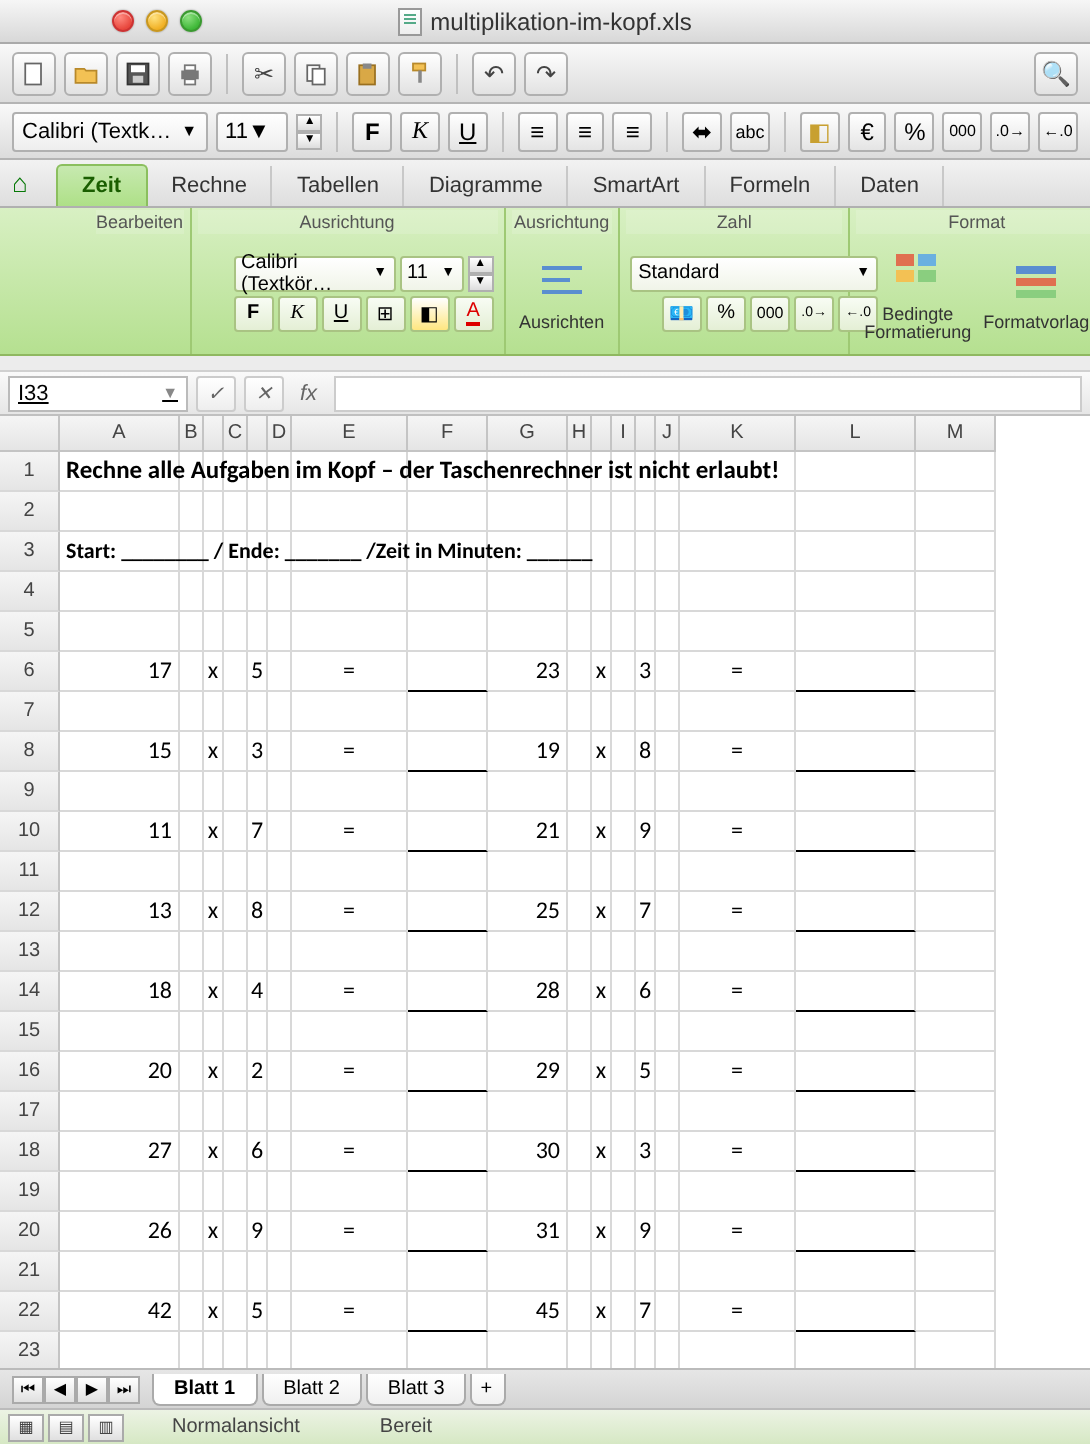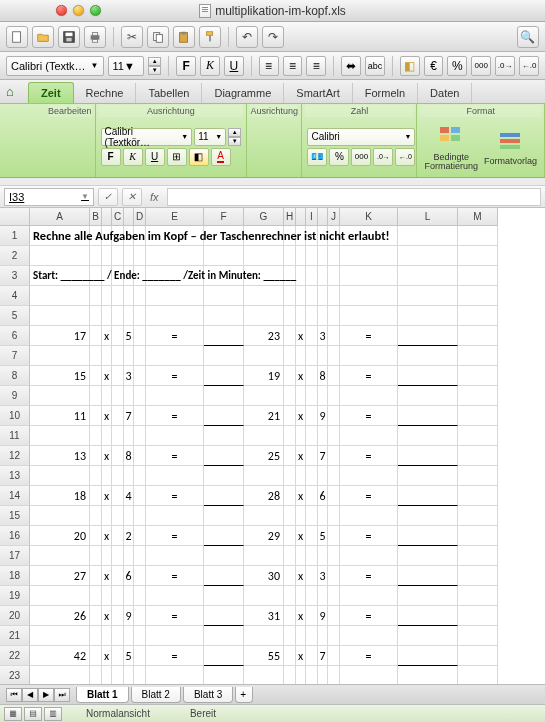--- a/index.html
+++ b/index.html
@@ -47,21 +47,21 @@
 .ribbon { background: linear-gradient(#d8f0c3,#b5e090); border-bottom: 1px solid #8fb860; display: flex; height: 74px; padding-left: 45px; }
 .ribbon-group { border-right: 1px solid #9ec973; display: flex; flex-direction: column; position: relative; padding: 1px 3px; }
 .rg-title { font-size: 9px; color: #555; text-align: center; padding: 1px 0; background: rgba(255,255,255,.15); }
 .rg-body { flex: 1; display: flex; align-items: center; gap: 2px; padding: 2px; }
 .big-btn { display: flex; flex-direction: column; align-items: center; gap: 2px; padding: 2px; cursor: pointer; }
 .big-btn .icon-box { width: 28px; height: 28px; display: flex; align-items: center; justify-content: center; }
 .big-btn .lbl { font-size: 9px; color: #333; text-align: center; line-height: 1; }
 .mini-combo { height: 18px; border: 1px solid #a9c383; background: linear-gradient(#fff,#f0f4e8); display: flex; align-items: center; padding: 0 3px; font-size: 10px; border-radius: 2px; }
 .mini-combo .dd { margin-left: auto; font-size: 7px; padding-left: 3px; }
 .rg-vstack { display: flex; flex-direction: column; gap: 2px; }
-.rg-hstack { display: flex; gap: 2px; }
+.rg-hstack { display: flex; gap: 2px; margin-left: 16px; }
 .mini-btn { width: 20px; height: 18px; background: linear-gradient(#f8fcf4,#e4efd5); border: 1px solid #a9c383; border-radius: 2px; display: flex; align-items: center; justify-content: center; font-size: 10px; cursor: pointer; }
 
 
 .spacer-row { height: 8px; background: #ececec; border-bottom: 1px solid #d0d0d0; }
 
 
 .namebar { height: 22px; background: linear-gradient(#fafafa,#e6e6e6); border-bottom: 1px solid #c0c0c0; display: flex; align-items: center; padding: 0 4px; gap: 4px; }
 .namebox { width: 90px; height: 18px; background: #fff; border: 1px solid #bbb; display: flex; align-items: center; padding: 0 4px; font-size: 11px; text-decoration: underline; }
 .namebox .dd { margin-left: auto; font-size: 8px; color: #888; }
 .fx-btn { width: 20px; height: 18px; display: flex; align-items: center; justify-content: center; font-size: 10px; color: #666; font-style: italic; border: 1px solid #ccc; background: linear-gradient(#fff,#eee); border-radius: 2px; }
@@ -242,27 +242,39 @@
           <div class="mini-btn" style="background:linear-gradient(#fff,#ffe680)">◧</div>
           <div class="mini-btn">
               <span style="color:#d00;border-bottom:2px solid #d00">A</span>
             </div>
         </div>
       </div>
     </div>
   </div>
   <div class="ribbon-group" style="width:64px">
     <div class="rg-title">Ausrichtung</div>
+    <div class="rg-body">
+      <div class="big-btn">
+        <div class="icon-box">
+            <svg viewBox="0 0 28 28">
+              <rect x="4" y="6" width="20" height="2" fill="#5a8ed0"></rect>
+              <rect x="4" y="12" width="14" height="2" fill="#5a8ed0"></rect>
+              <rect x="4" y="18" width="20" height="2" fill="#5a8ed0"></rect>
+            </svg>
+          </div>
+        <div class="lbl">Ausrichten</div>
+      </div>
+    </div>
   </div>
   <div class="ribbon-group" style="width:115px">
     <div class="rg-title">Zahl</div>
     <div class="rg-body">
       <div class="rg-vstack" style="flex:1">
         <div class="mini-combo">
-            <span>Calibri</span>
+            <span>Standard</span>
             <span class="dd">▼</span>
           </div>
         <div class="rg-hstack">
           <div class="mini-btn">💶</div>
           <div class="mini-btn">%</div>
           <div class="mini-btn" style="font-size:8px">000</div>
           <div class="mini-btn" style="font-size:7px">.0→</div>
           <div class="mini-btn" style="font-size:7px">←.0</div>
         </div>
       </div>
@@ -709,21 +721,21 @@
       <div class="cell row-h"></div>
       <div class="rowh row-h">22</div>
       <div class="cell row-h r">42</div>
       <div class="cell row-h"></div>
       <div class="cell row-h c">x</div>
       <div class="cell row-h"></div>
       <div class="cell row-h c">5</div>
       <div class="cell row-h"></div>
       <div class="cell row-h c">=</div>
       <div class="cell row-h ub"></div>
-      <div class="cell row-h r">55</div>
+      <div class="cell row-h r">45</div>
       <div class="cell row-h"></div>
       <div class="cell row-h c">x</div>
       <div class="cell row-h"></div>
       <div class="cell row-h c">7</div>
       <div class="cell row-h"></div>
       <div class="cell row-h c">=</div>
       <div class="cell row-h ub"></div>
       <div class="cell row-h"></div>
       <div class="rowh row-h">23</div>
       <div class="cell row-h"></div>

